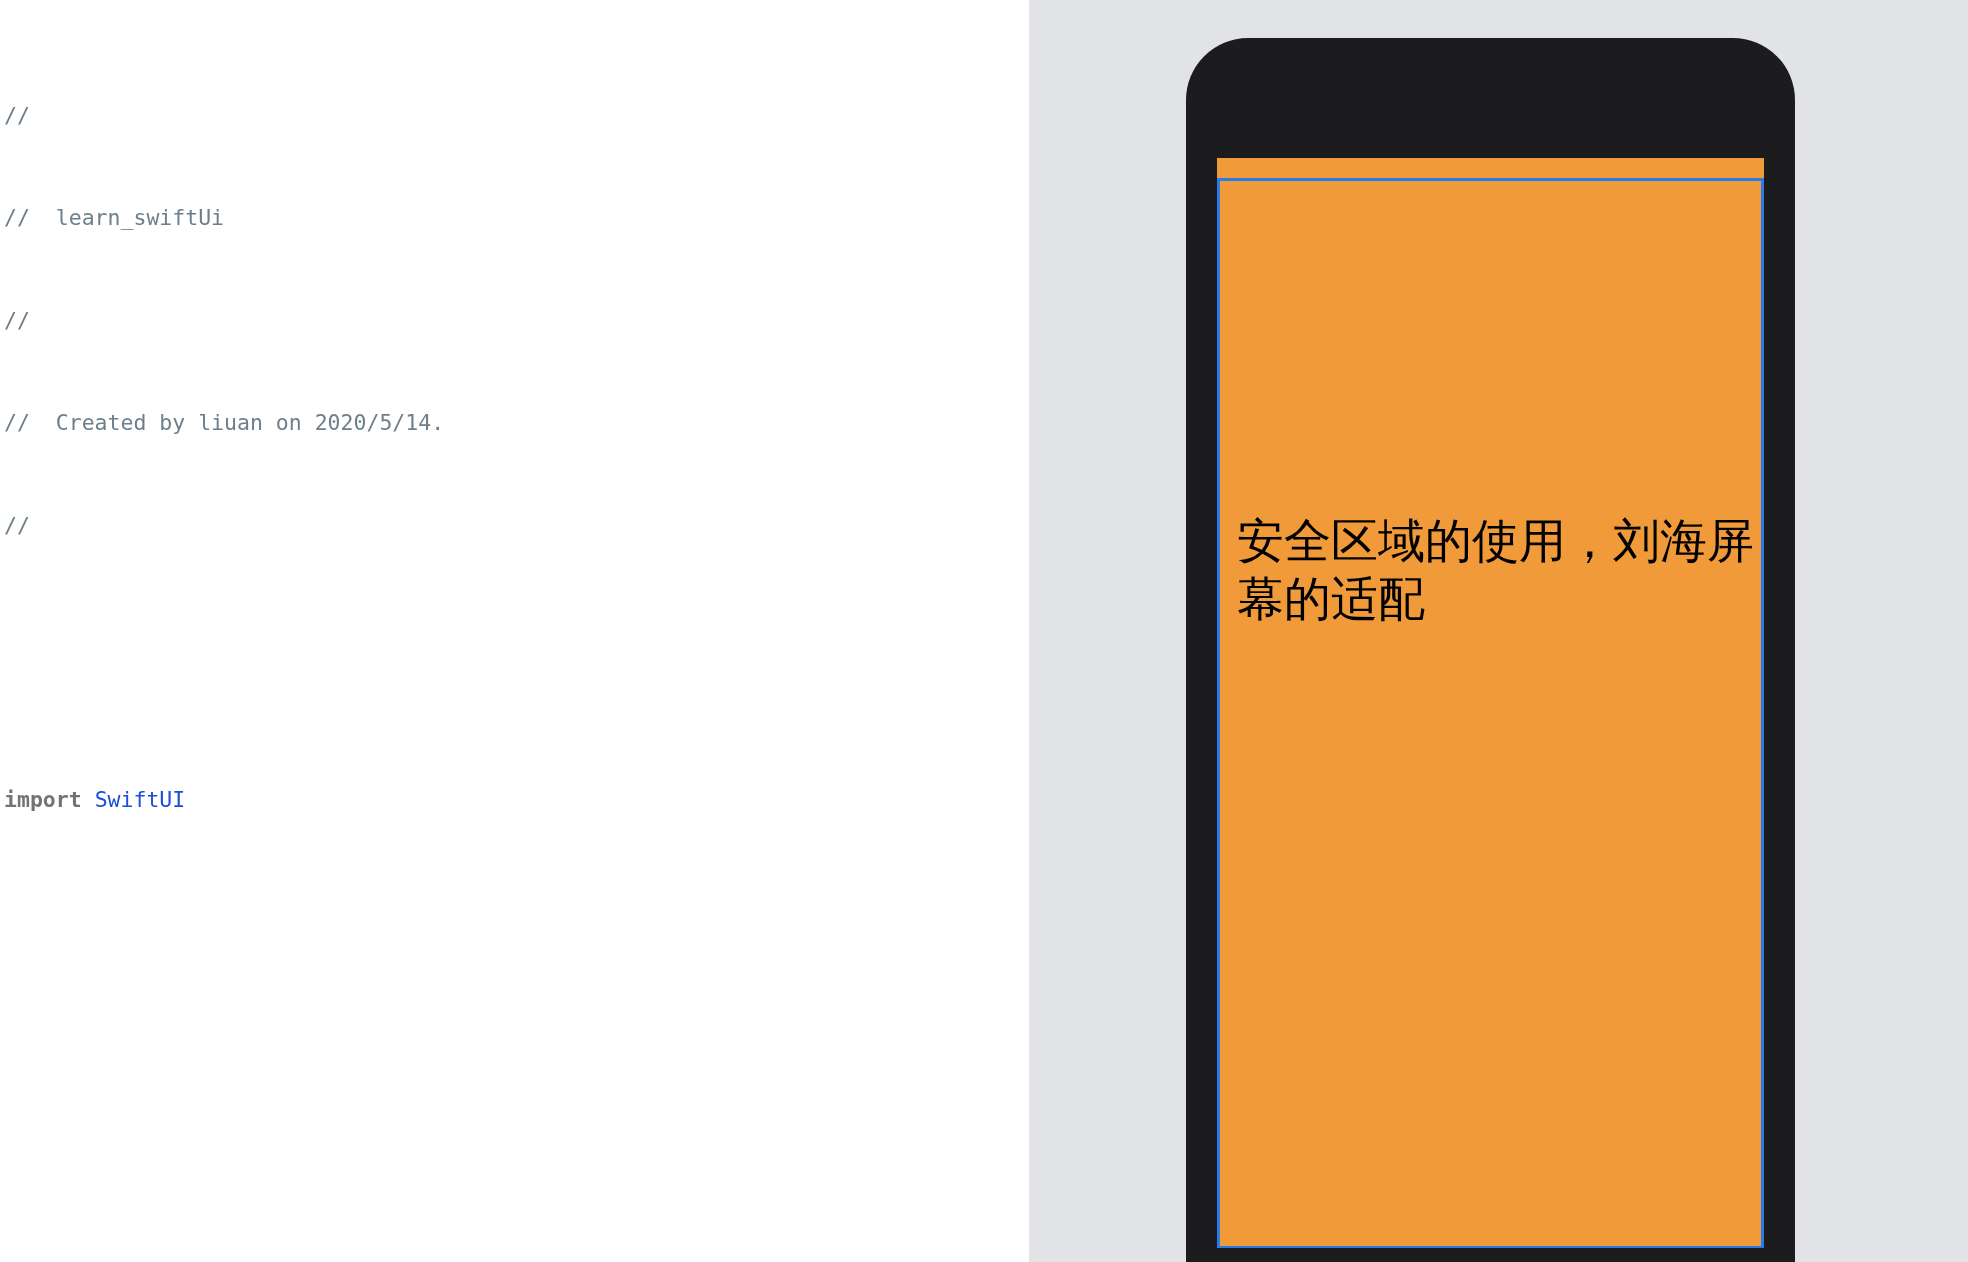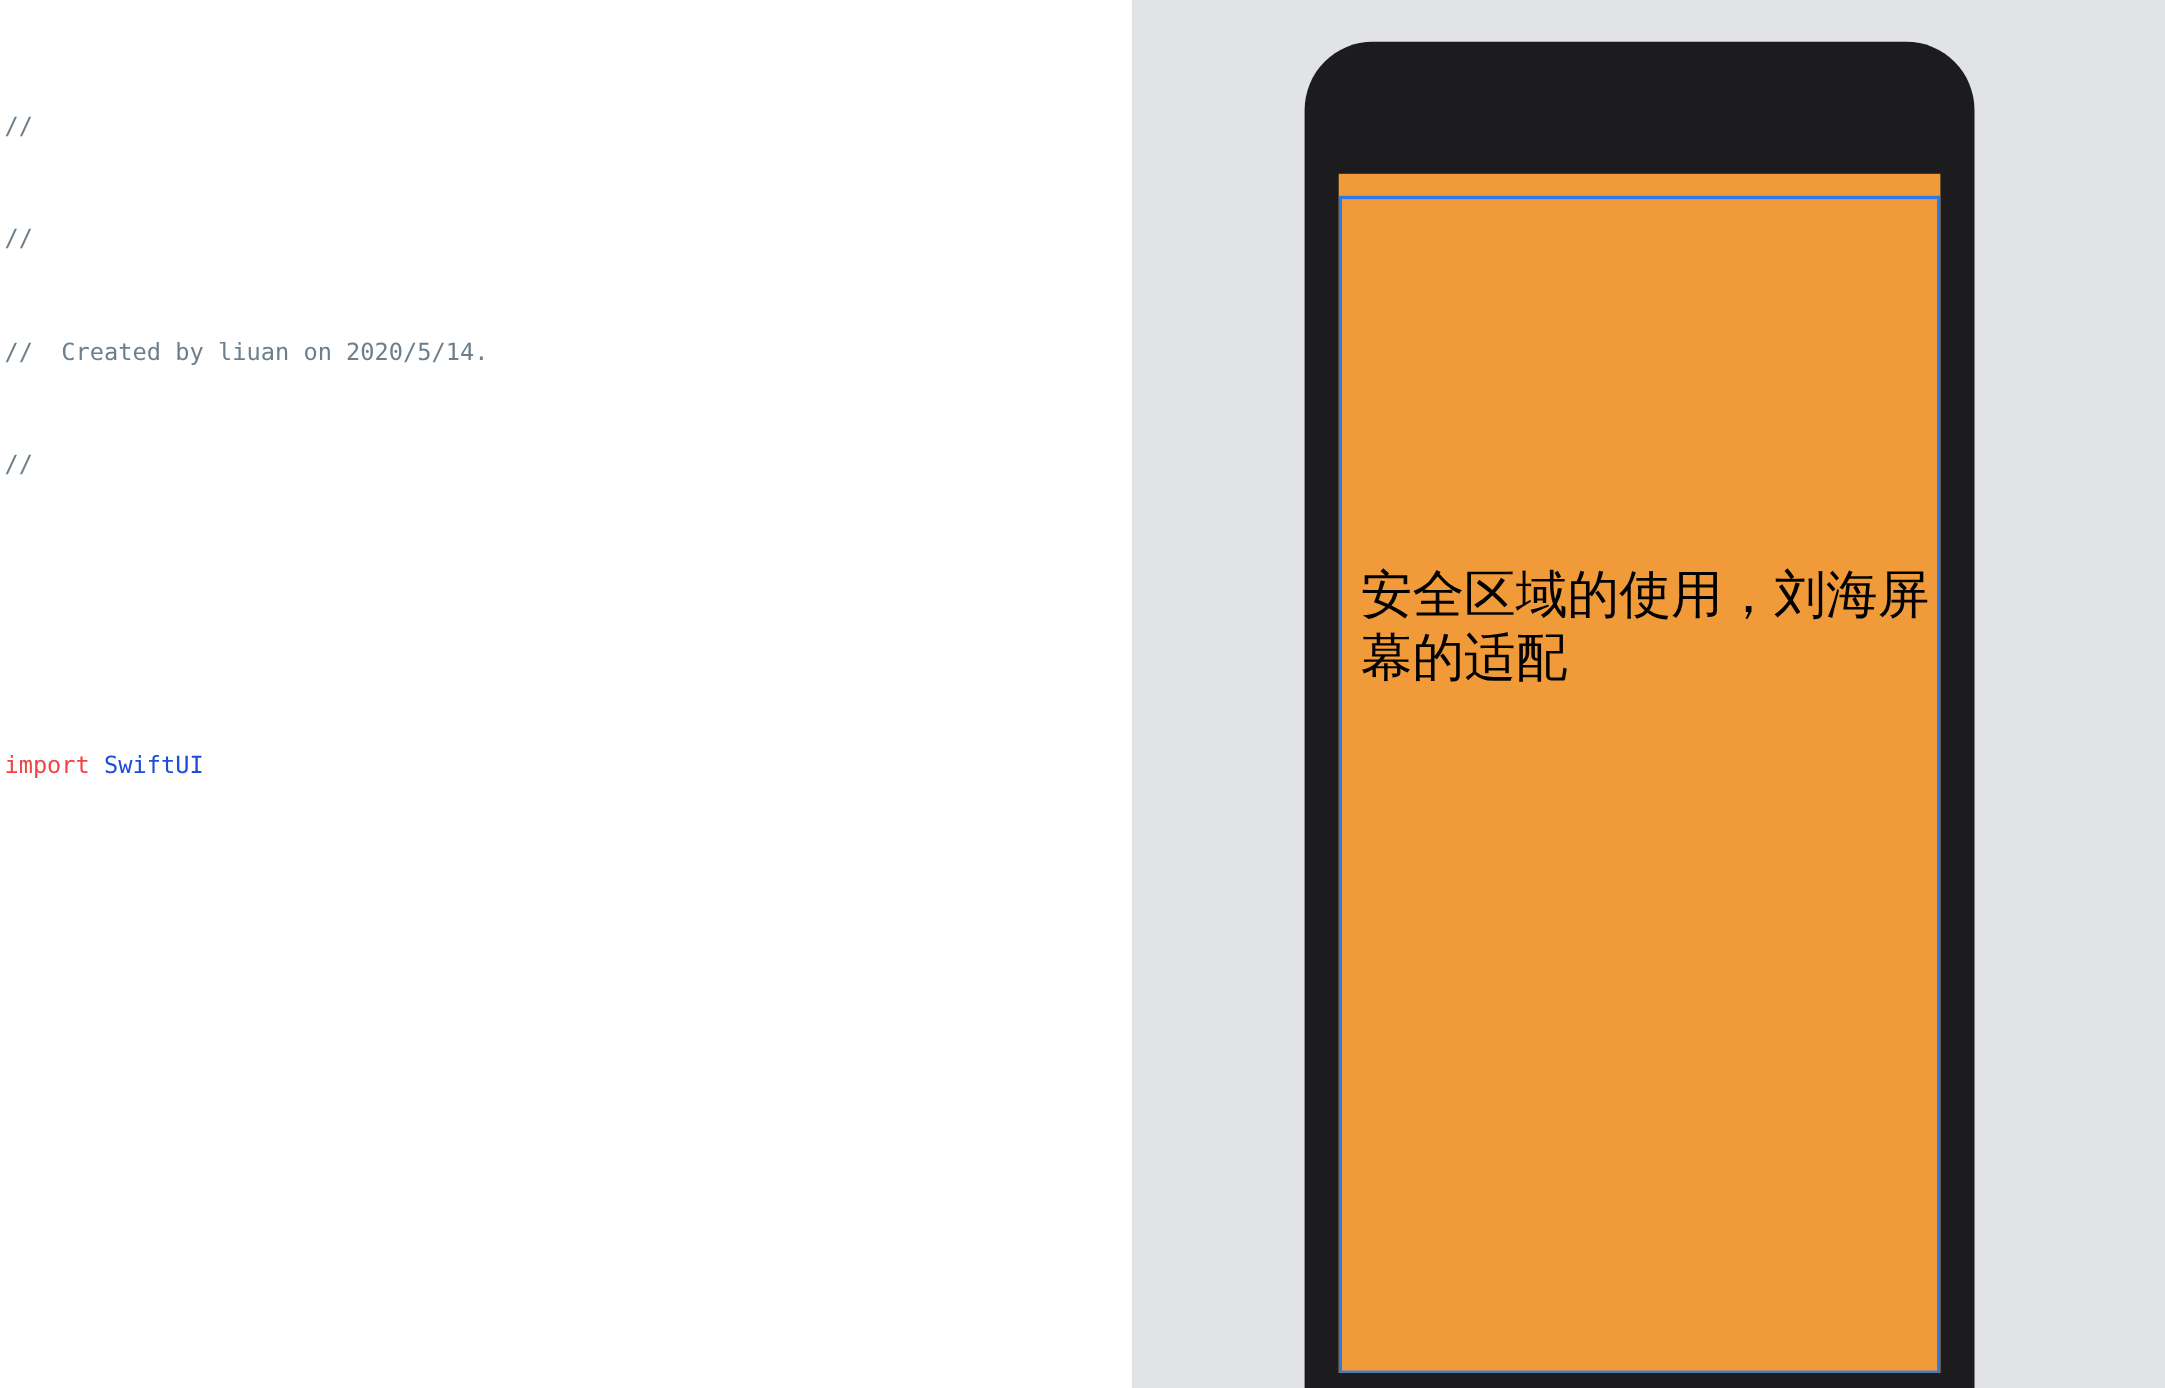--- a/index.html
+++ b/index.html
@@ -24,21 +24,21 @@
     font-family: "DejaVu Sans Mono", "Liberation Mono", monospace;
     font-size: 21.5px;
     line-height: 34.2px;
     white-space: pre;
     letter-spacing: 0px;
   }
   .ln { position: relative; height: 34.2px; padding-left: 4px; }
 
   
   .cmt  { color: #6d7f8b; }
-  .kw   { color: #ef4444; font-weight: normal; }
+  .kw   { color: #737373; font-weight: bold; }
   .plain{ color: #1d4ed8; }
 
   
   #canvas-pane {
     position: absolute; left: 1029px; top: 0;
     width: 1044px; height: 1262px;
     background: #e1e3e6;
     overflow: hidden;
   }
 
@@ -93,20 +93,21 @@
 </style>
 </head>
 <body>
 
 <div id="root">
 
   <div id="editor-pane">
     <div id="code">
 
       <div class="ln"><span class="cmt">//</span></div>
+      <div class="ln"><span class="cmt">//  learn_swiftUi</span></div>
       <div class="ln"><span class="cmt">//</span></div>
       <div class="ln"><span class="cmt">//  Created by liuan on 2020/5/14.</span></div>
       <div class="ln"><span class="cmt">//</span></div>
 
       <div class="ln">&nbsp;</div>
 
       <div class="ln"><span class="kw">import</span><span class="plain"> </span><span class="plain">SwiftUI</span></div>
 
       <div class="ln">&nbsp;</div>
 

